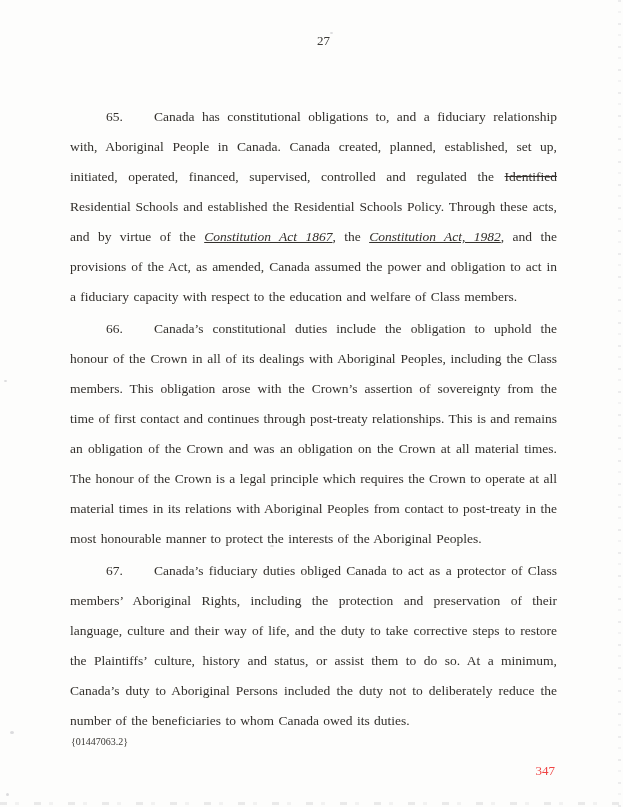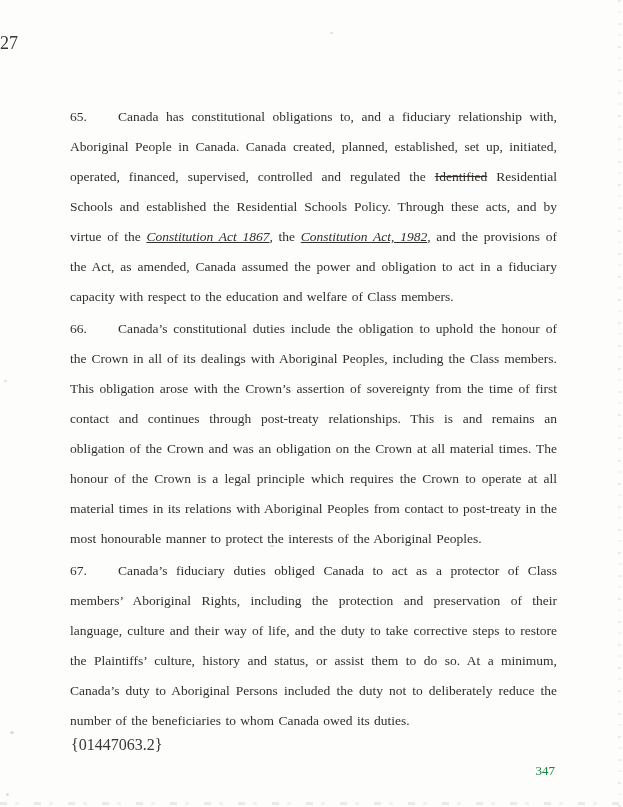--- a/index.html
+++ b/index.html
@@ -14,23 +14,24 @@
     background: #fdfdfc;
     font-family: "Liberation Serif", serif;
     color: #33302c;
     overflow: hidden;
   }
   .top-page-number {
     position: absolute;
     top: 33px;
     left: 0;
     right: 0;
-    text-align: left;
-    font-size: 18px;
+    text-align: center;
+    font-size: 13px;
     color: #3a3834;
+    padding-left: 24px;
   }
   .section-heading {
     position: absolute;
     top: 63px;
     left: 70px;
     font-size: 13.5px;
     font-weight: bold;
     font-style: italic;
     letter-spacing: 0.2px;
     color: #2e2b28;
@@ -44,36 +45,37 @@
   .para {
     margin: 0 0 2px 0;
     font-size: 13.5px;
     line-height: 30px;
     text-align: justify;
     word-spacing: 1px;
   }
   .pnum {
     display: inline-block;
     width: 48px;
+    margin-left: 36px;
   }
   .strike { text-decoration: line-through; }
   .italic { font-style: italic; text-decoration: underline; }
   .footer-docket {
     position: absolute;
     left: 71px;
     top: 736px;
-    font-size: 16px;
+    font-size: 10px;
     color: #3a3834;
   }
   .bottom-page-number {
     position: absolute;
     right: 68px;
     top: 763px;
     font-size: 13px;
-    color: #15803d;
+    color: #ef4444;
   }
   
   .scan-noise-right {
     position: absolute;
     top: 0;
     bottom: 0;
     right: 2px;
     width: 3px;
     background: repeating-linear-gradient(
       to bottom,

